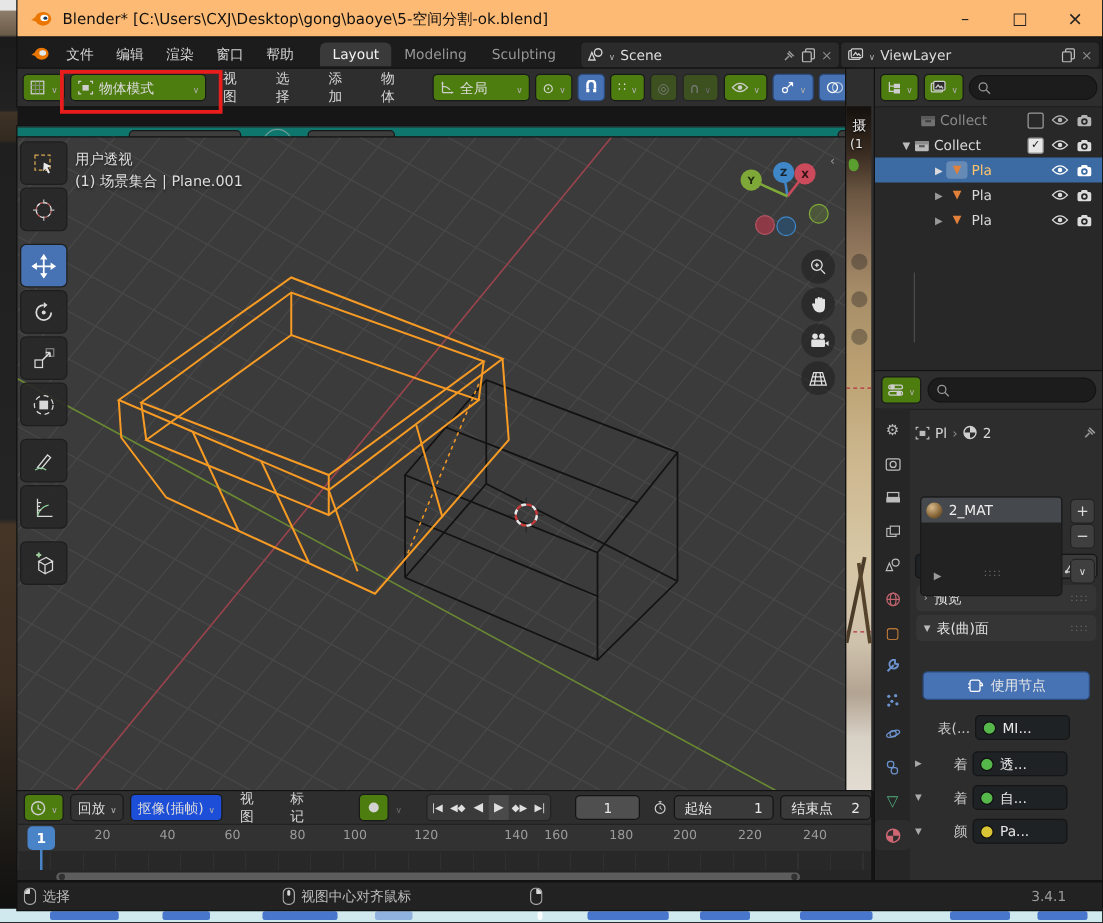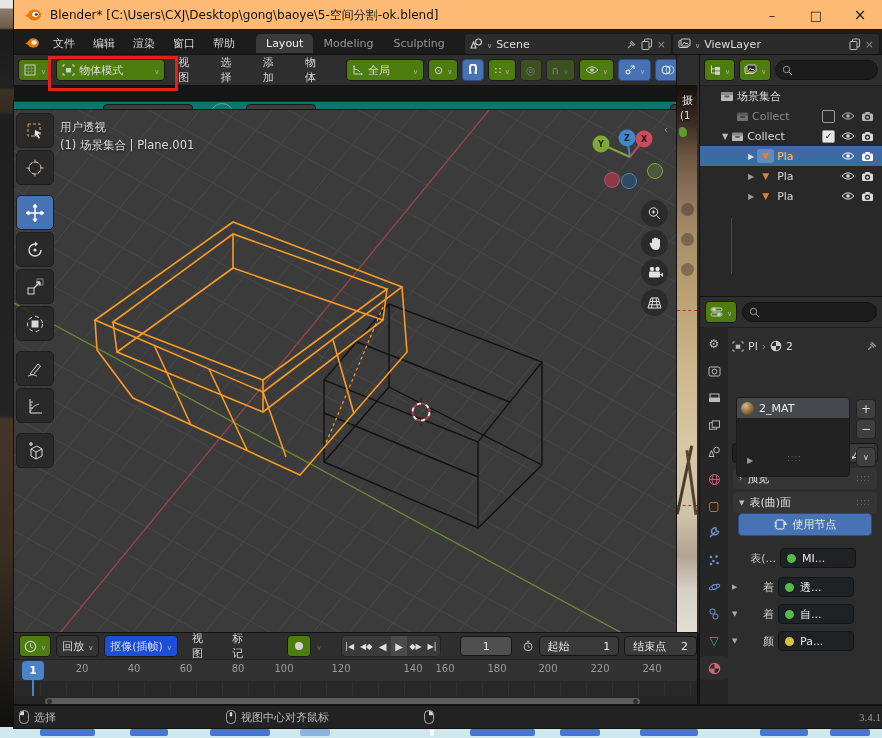--- a/index.html
+++ b/index.html
@@ -119,21 +119,21 @@
     background-image:repeating-linear-gradient(90deg,#303030 0 1px,transparent 1px 26px);}
   #tl-scroll{position:relative;height:11px;background:#262626;}
   #tl-scrollbar{position:absolute;left:31px;top:2px;width:595px;height:7px;background:#5d5d5d;border-radius:4px;}
   #tl-scrollbar::before,#tl-scrollbar::after{content:"";position:absolute;top:1px;width:5px;height:5px;
     border-radius:50%;background:#313131;}
   #tl-scrollbar::before{left:2px;} #tl-scrollbar::after{right:2px;}
   
   #statusbar{left:14px;top:705px;width:868px;height:22px;background:#222222;display:flex;
              align-items:center;color:#bdbdbd;border-top:1px solid #101010;}
   .mouseico{display:inline-block;margin:0 5px;}
-  #version{margin-left:auto;margin-right:1px;color:#9a9a9a;font-family:Liberation Serif, serif;}
+  #version{margin-left:auto;margin-right:29px;color:#9a9a9a;}
   
   #left-sliver{left:0;top:0;width:14px;height:727px;
     background:linear-gradient(180deg,#e6e6e6 0,#e6e6e6 8px,#8d7c69 9px,#6a5a48 28px,#1b1b1b 30px,
       #222 88px,#3f3227 90px,#332a20 112px,#1f1f1f 115px,#242424 415px,#443527 420px,#3a2d22 555px,
       #25201a 640px,#101010 727px);}
   #bg-strip{left:0;top:727px;width:882px;height:11px;background:#cfe9ee;overflow:hidden;}
   .bgblue{position:absolute;top:2px;height:7px;background:#2f62c5;border-radius:2px;opacity:.85;}
   #annotation-box{left:48px;top:56px;width:124px;height:29px;border:3px solid #ea1d1d;z-index:60;}
   svg{display:block;}
   .icon-sm{flex:0 0 auto;}
@@ -546,28 +546,20 @@
         <span class="chev"></span>
       </span>
       <span class="searchbox">
         <svg width="11" height="11" viewBox="0 0 11 11" fill="none" stroke="#9a9a9a">
           <circle cx="4.5" cy="4.5" r="3.2"></circle>
             <path d="M7,7 L10,10"></path>
         </svg>
       </span>
     </div>
 
-    <div class="ol-row">
-      <svg width="14" height="12" viewBox="0 0 14 12" style="margin-left:14px">
-        <rect x="1" y="2" width="12" height="9" rx="1" fill="#b9b9b9"></rect>
-        <rect x="1" y="2" width="12" height="3" fill="#8b8b8b"></rect>
-        <rect x="4.5" y="5.5" width="5" height="2" fill="#5c5c5c"></rect>
-      </svg>
-      <span class="lbl">场景集合</span>
-    </div>
 
     <div class="ol-row">
       <svg width="13" height="11" viewBox="0 0 14 12" style="margin-left:30px;opacity:.5">
         <rect x="1" y="2" width="12" height="9" rx="1" fill="#b9b9b9"></rect>
           <rect x="1" y="2" width="12" height="3" fill="#8b8b8b"></rect>
         <rect x="4.5" y="5.5" width="5" height="2" fill="#5c5c5c"></rect>
       </svg>
       <span class="lbl dimtext">Collect</span>
       <span class="ol-right">
         <span class="cb"></span>
@@ -822,21 +814,21 @@
         <span style="font-size:8px;color:#bbb">›</span>
         <span>预览</span>
         <span class="grip">::::</span>
       </div>
       <div class="panelhdr">
         <span style="font-size:7px;color:#bbb">▼</span>
         <span>表(曲)面</span>
         <span class="grip">::::</span>
       </div>
 
-      <div class="prow" style="margin-top:0">
+      <div class="prow" style="margin-top:24px">
         <span class="valchip" style="flex:1;margin:0 6px;background:#4772b3;border-color:#2d4d80;height:21px;justify-content:center;gap:6px">
           <svg width="13" height="11" viewBox="0 0 13 11">
             <rect x="2" y="1" width="8" height="9" rx="1.5" fill="none" stroke="#fff"></rect>
             <path d="M2,4 H0.5 M2,7 H0.5 M10,5.5 H12.5" stroke="#fff"></path>
               <path d="M10,3 Q12,3 12,5.5" fill="none" stroke="#fff"></path>
           </svg>
           <span>使用节点</span>
         </span>
       </div>
 

